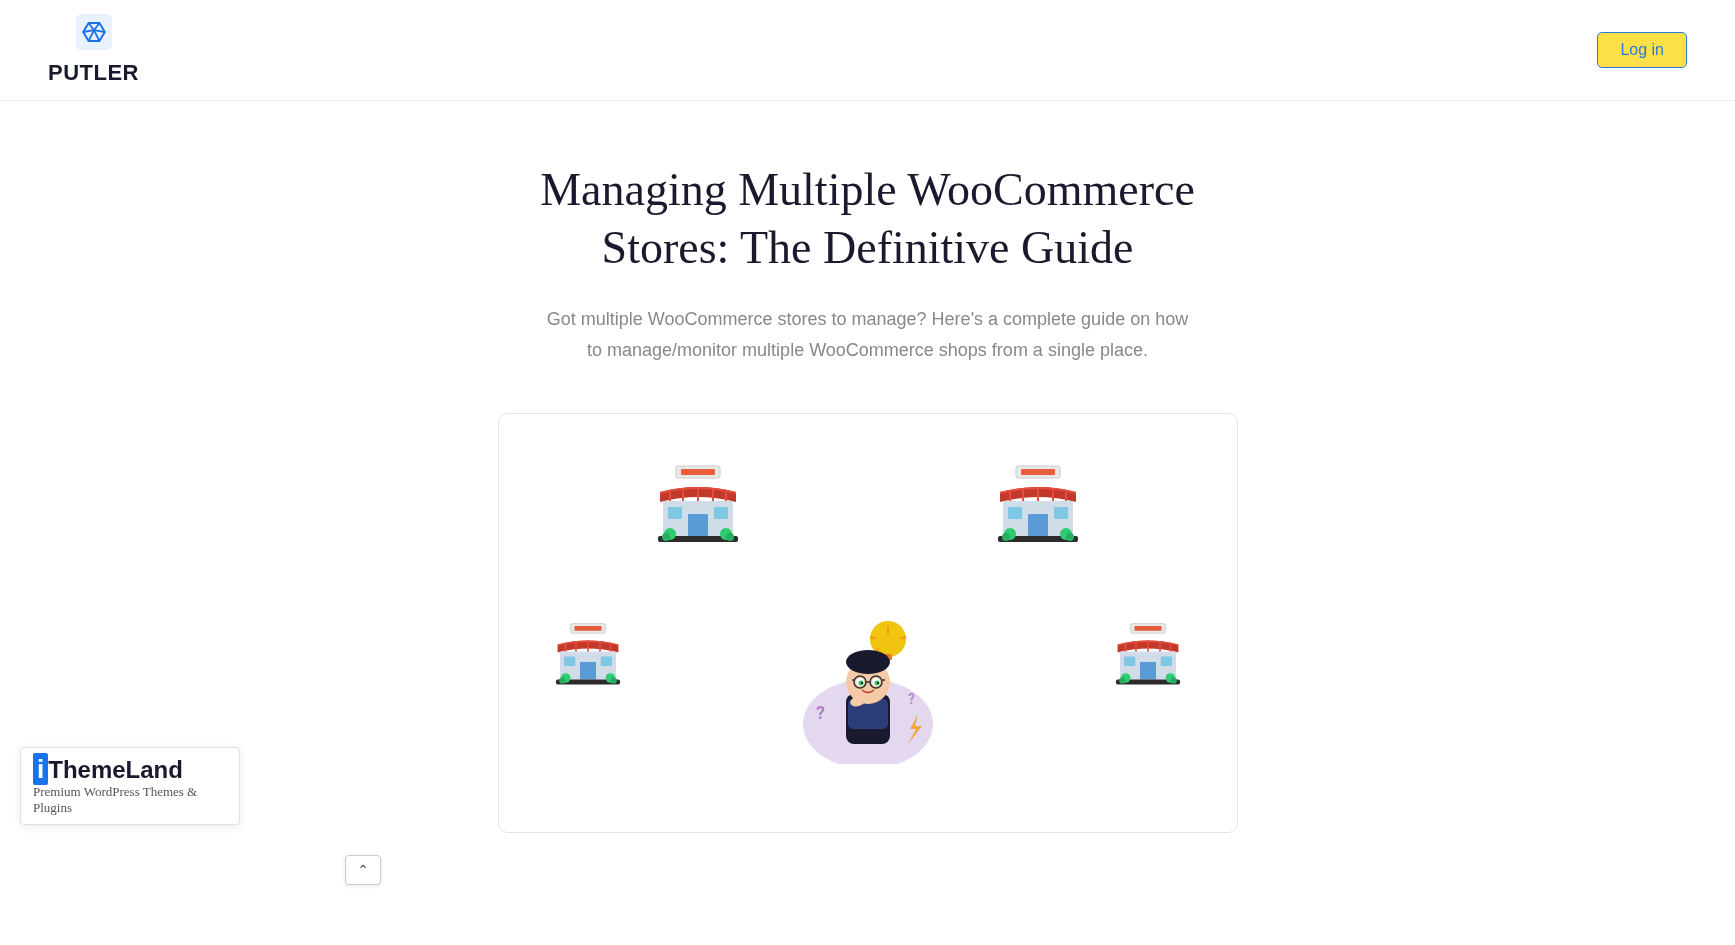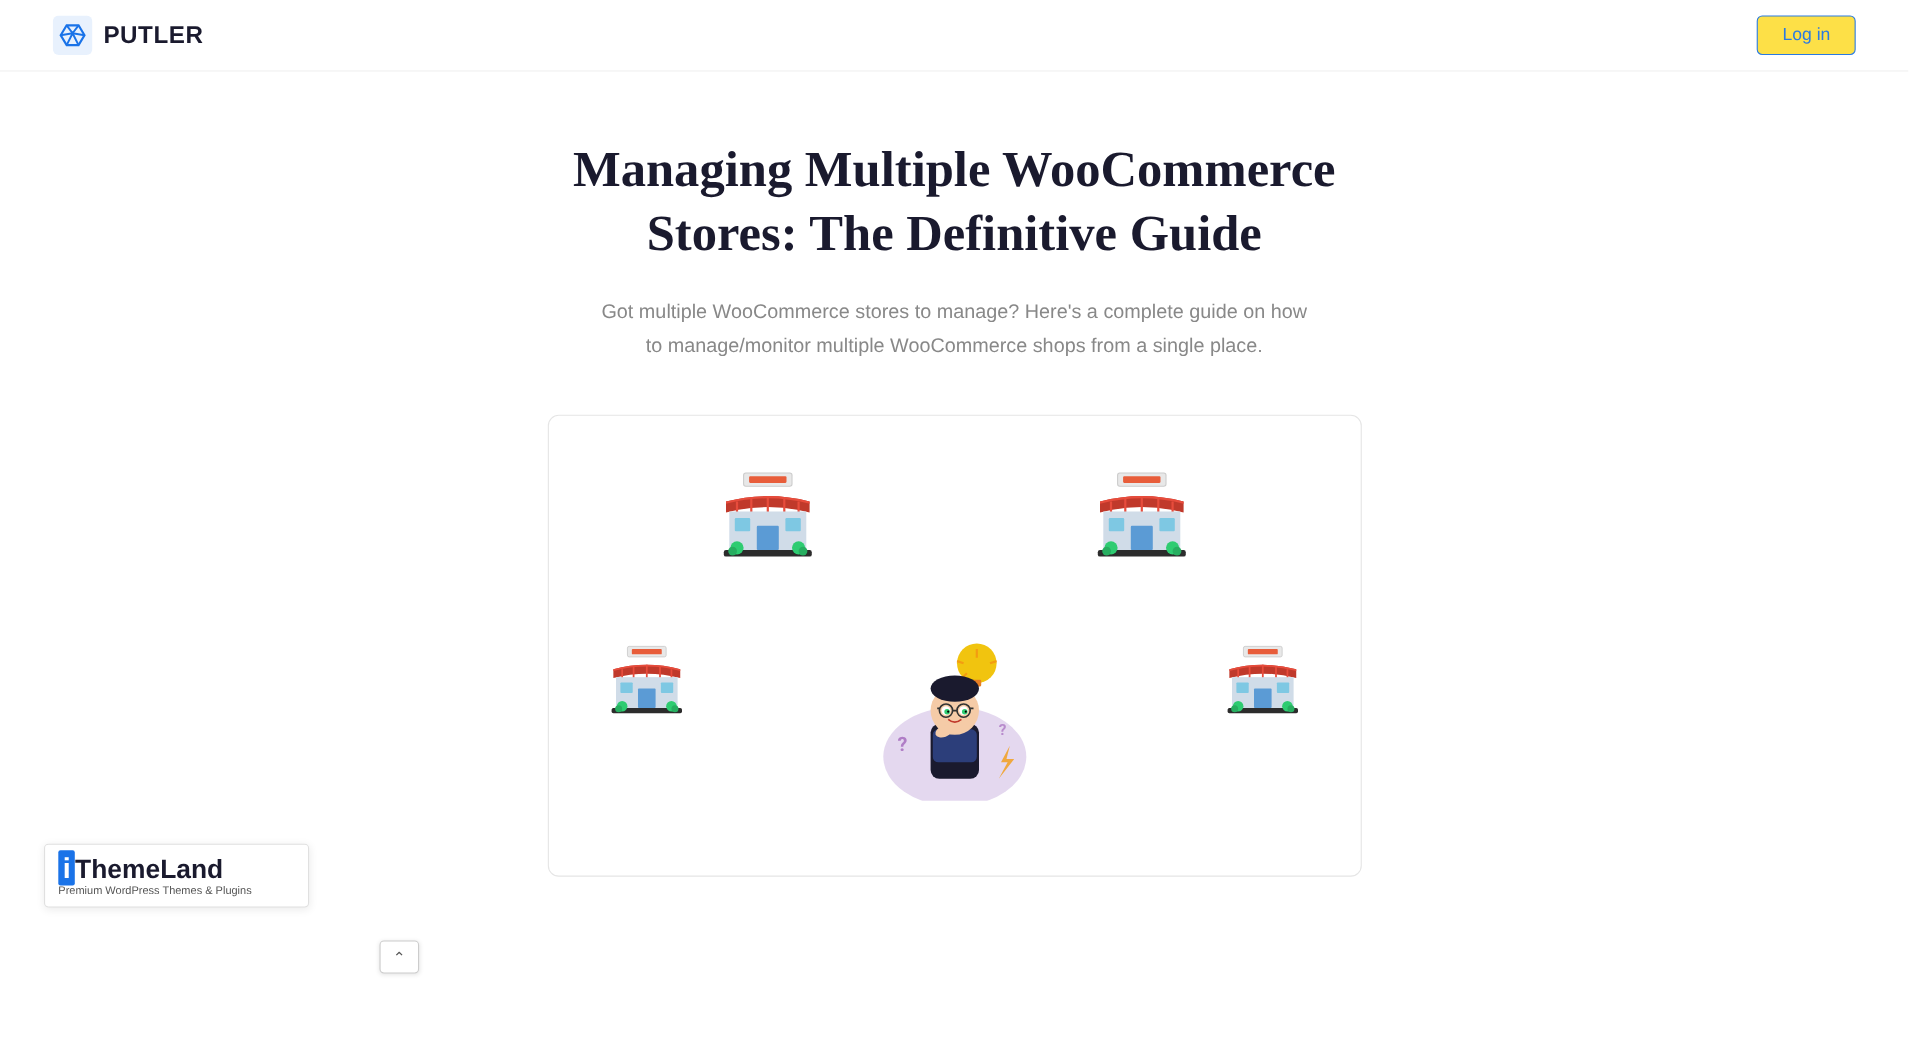--- a/index.html
+++ b/index.html
@@ -23,20 +23,21 @@
       justify-content: space-between;
       padding: 14px 48px;
       border-bottom: 1px solid #f0f0f0;
       background: #fff;
     }
 
     .logo-area {
       display: flex;
       align-items: center;
       gap: 10px;
+      flex-direction: column;
     }
 
     .logo-icon {
       width: 36px;
       height: 36px;
     }
 
     .logo-text {
       font-size: 22px;
       font-weight: 700;
@@ -74,21 +75,21 @@
     
     main {
       display: flex;
       flex-direction: column;
       align-items: center;
       padding: 60px 20px 40px;
     }
 
     .page-title {
       font-size: 46px;
-      font-weight: 700;
+      font-weight: 400;
       color: #1a1a2e;
       text-align: center;
       max-width: 720px;
       line-height: 1.25;
       font-family: Georgia, 'Times New Roman', serif;
       margin-bottom: 28px;
     }
 
     .page-subtitle {
       font-size: 18px;
@@ -150,43 +151,42 @@
     .ithemeland-overlay {
       position: fixed;
       bottom: 120px;
       left: 20px;
       background: #fff;
       border: 1px solid #e0e0e0;
       border-radius: 4px;
       padding: 8px 12px;
       display: flex;
       gap: 0;
-      width: 241px;
+      width: 220px;
       z-index: 10;
       box-shadow: 0 2px 8px rgba(0,0,0,0.08);
-      margin-left: 20px;
     }
 
     .ithemeland-logo {
       display: flex;
       flex-direction: column;
     }
 
     .ithemeland-title {
       font-size: 26px;
       font-weight: 700;
       color: #1a1a2e;
       font-family: 'Segoe UI', sans-serif;
       line-height: 1;
     }
 
     .ithemeland-subtitle {
-      font-size: 10px;
+      font-size: 13px;
       color: #555;
-      font-family: Liberation Sans, sans-serif;
+      font-family: Liberation Serif, serif;
       margin-top: 2px;
     }
 
     
     .scroll-btn {
       position: fixed;
       bottom: 60px;
       left: 345px;
       background: #fff;
       border: 1px solid #ccc;

